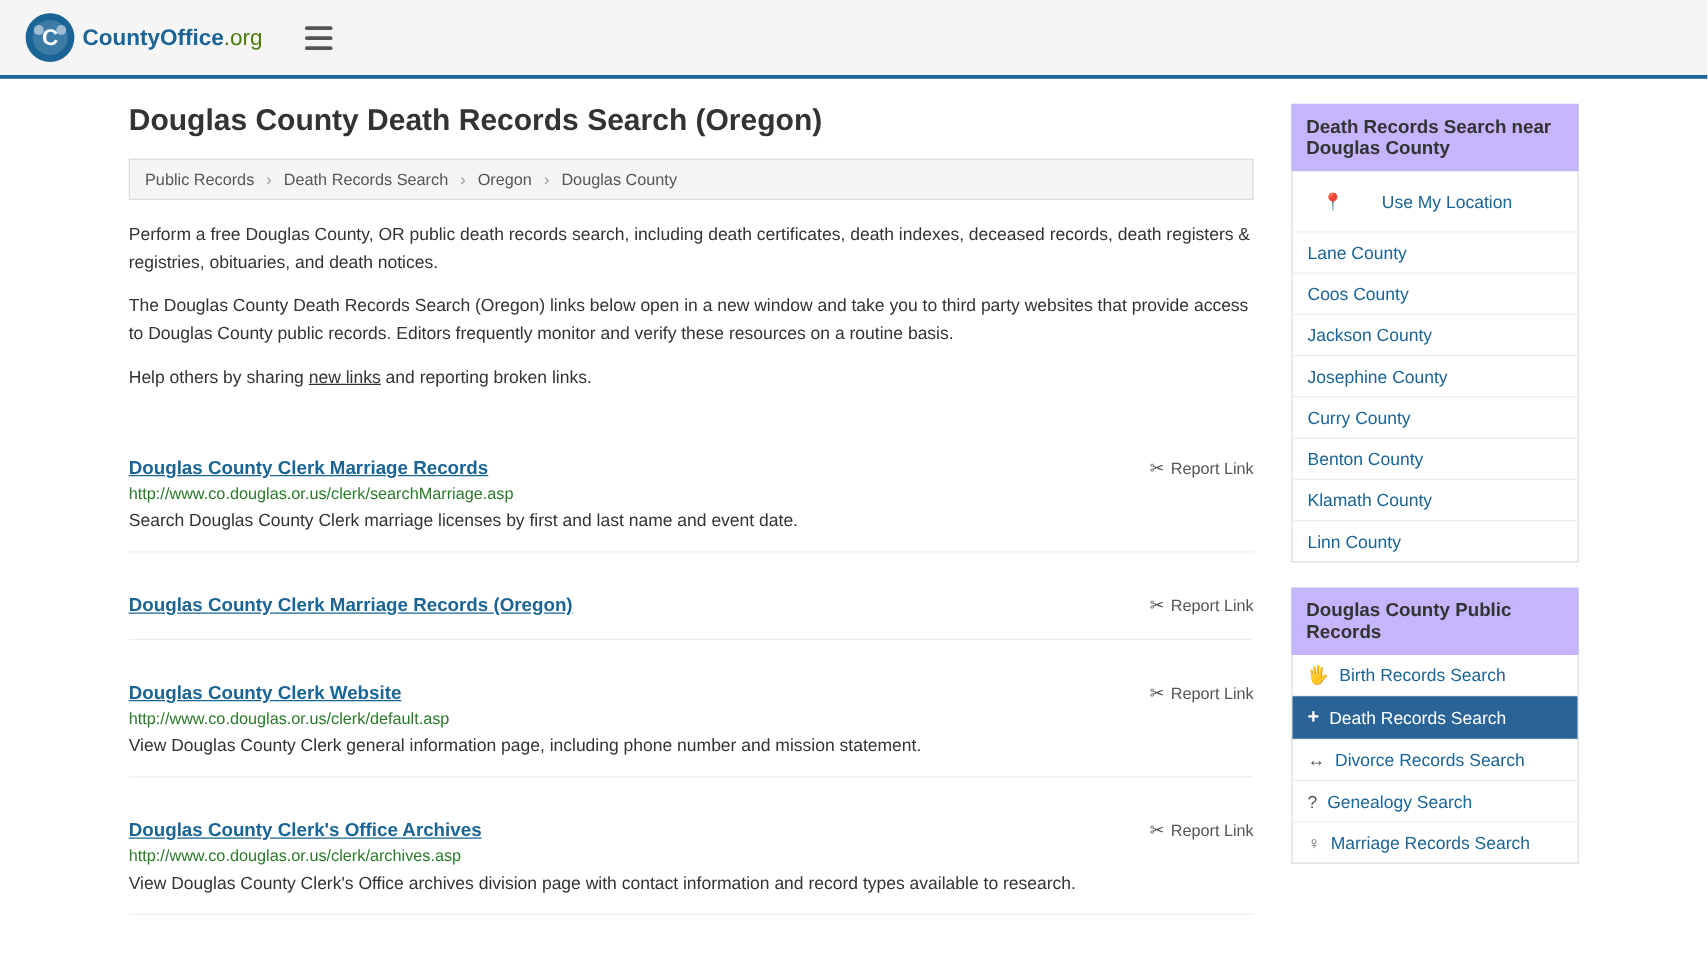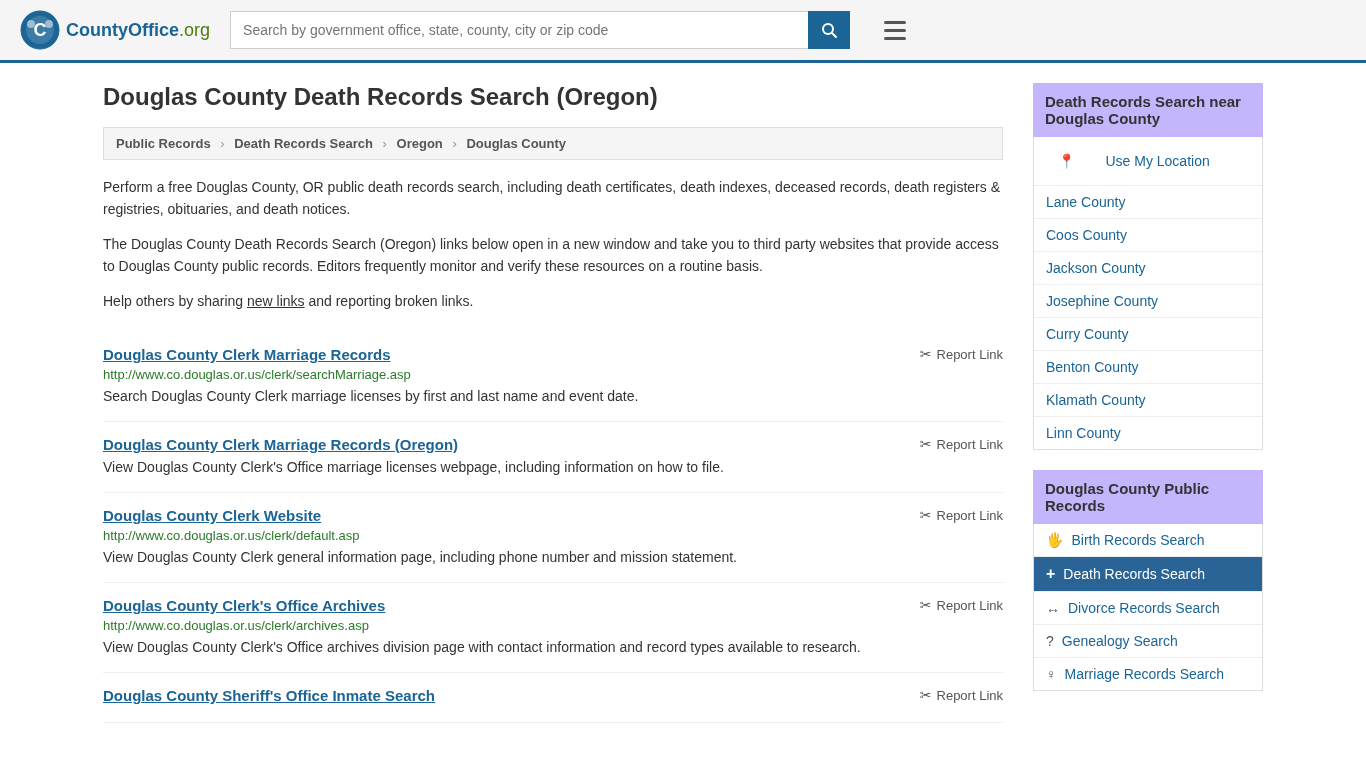--- a/index.html
+++ b/index.html
@@ -99,21 +99,20 @@
       background: #f5f5f5;
       padding: 8px 12px;
       border: 1px solid #ddd;
       margin-bottom: 16px;
       font-size: 13px;
       color: #555;
     }
     #breadcrumb a {
       color: #555;
       text-decoration: none;
-      font-weight: bold;
     }
     #breadcrumb .sep { margin: 0 6px; color: #999; }
 
     #intro-text {
       margin-bottom: 12px;
       line-height: 1.6;
       font-size: 14px;
     }
     #third-party-text {
       margin-bottom: 12px;
@@ -132,20 +131,21 @@
     
     .record-item {
       border-bottom: 1px solid #eee;
       padding: 14px 0;
     }
     .record-item-header {
       display: flex;
       align-items: center;
       justify-content: space-between;
       margin-bottom: 4px;
+      margin-top: 20px;
     }
     .record-title {
       font-size: 15px;
       font-weight: bold;
       color: #1a6496;
       text-decoration: underline;
       cursor: pointer;
     }
     .report-link {
       display: flex;
@@ -251,29 +251,20 @@
       <circle cx="20" cy="20" r="19" fill="#1a6496" stroke="#1a6496" stroke-width="1"></circle>
       <circle cx="20" cy="20" r="14" fill="#fff" opacity="0.15"></circle>
       <text x="20" y="26" text-anchor="middle" font-size="18" fill="#fff" font-weight="bold">C</text>
       <circle cx="11" cy="14" r="4" fill="#fff" opacity="0.5"></circle>
       <circle cx="29" cy="14" r="4" fill="#fff" opacity="0.5"></circle>
     </svg>
     <span id="logo-text">
       <span>CountyOffice</span><span style="color:#4d7c0f; font-weight:normal;">.org</span>
     </span>
   </a>
-  <div id="search-area">
-    <input id="search-input" type="text" placeholder="Search by government office, state, county, city or zip code" style="">
-    <button id="search-button">
-      <svg width="16" height="16" viewBox="0 0 16 16" fill="none">
-        <circle cx="7" cy="7" r="5" stroke="white" stroke-width="2"></circle>
-        <line x1="11" y1="11" x2="15" y2="15" stroke="white" stroke-width="2" stroke-linecap="round"></line>
-      </svg>
-    </button>
-  </div>
   <button id="menu-button">
     <span></span>
     <span></span>
     <span></span>
   </button>
 </header>
 
 <div id="main-container">
 
   <div id="content">
@@ -310,21 +301,20 @@
       </div>
 
       <div class="record-item">
         <div class="record-item-header">
           <span class="record-title">Douglas County Clerk Marriage Records (Oregon)</span>
           <span class="report-link">
             <span class="report-link-icon">✂</span>
             <span>Report Link</span>
           </span>
         </div>
-        <div class="record-desc">View Douglas County Clerk's Office marriage licenses webpage, including information on how to file.</div>
       </div>
 
       <div class="record-item">
         <div class="record-item-header">
           <span class="record-title">Douglas County Clerk Website</span>
           <span class="report-link">
             <span class="report-link-icon">✂</span>
             <span>Report Link</span>
           </span>
         </div>

